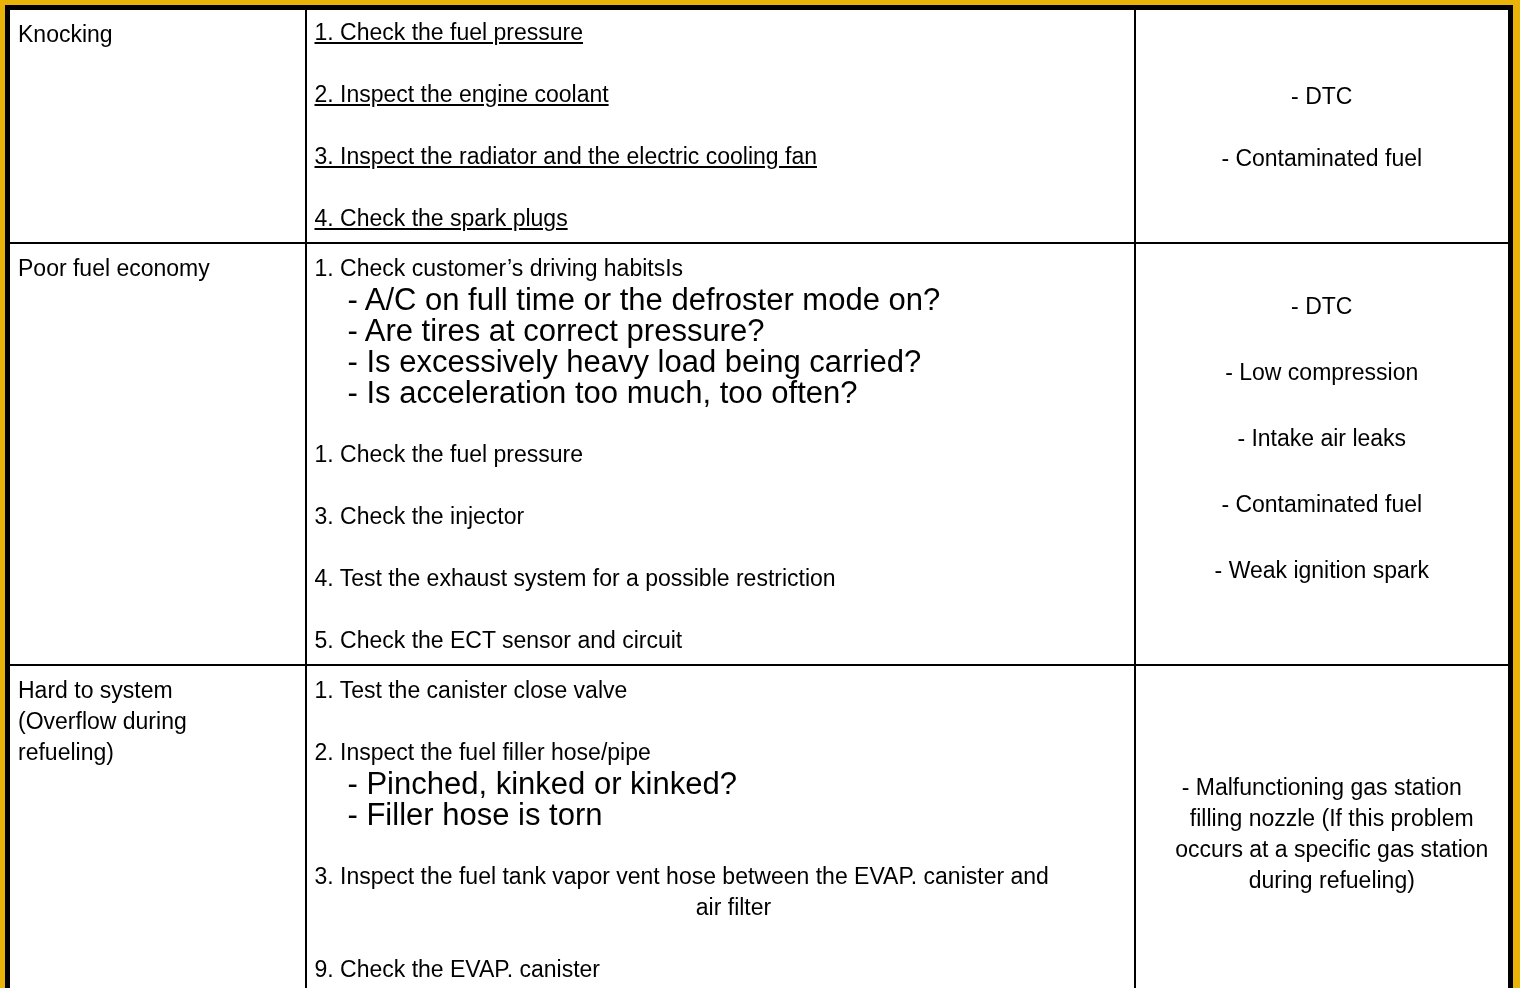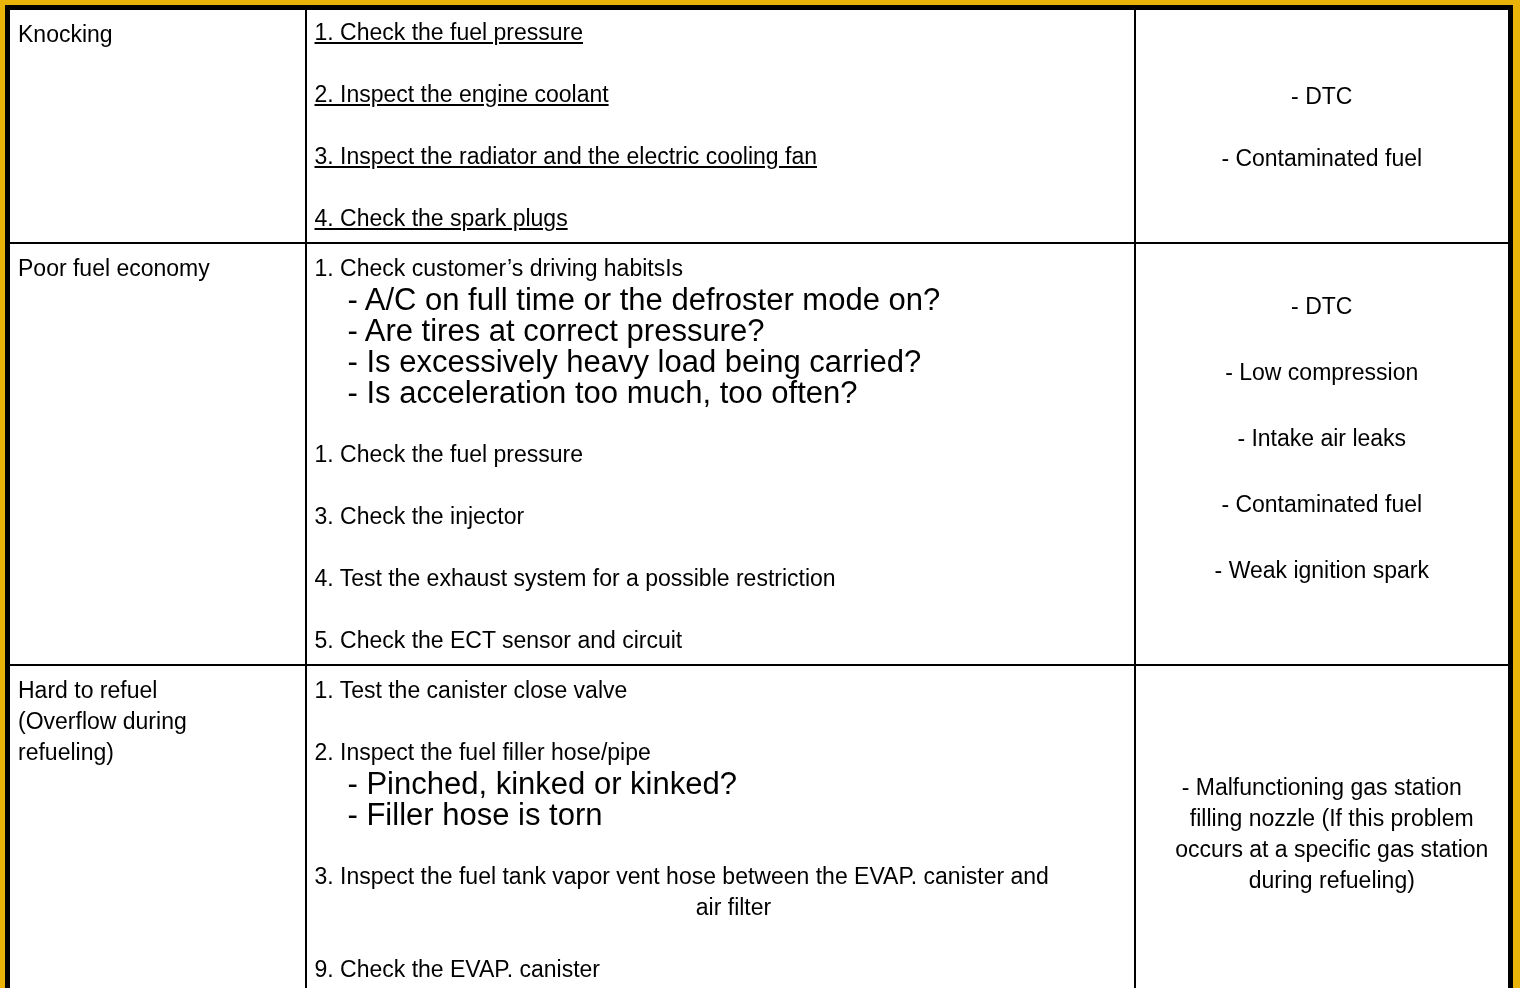--- a/index.html
+++ b/index.html
@@ -207,21 +207,21 @@
             <span class="cause-item">- Contaminated fuel</span>
             <div class="cause-gap"></div>
             <span class="cause-item">- Weak ignition spark</span>
           </div>
         </td>
       </tr>
 
       <tr class="row3">
         <td>
           <div class="cell-inner">
-            <div class="symptom-line">Hard to refuel</div>
+            <div class="symptom-line">Hard to system</div>
             <div class="symptom-line">(Overflow during</div>
             <div class="symptom-line">refueling)</div>
           </div>
         </td>
         <td>
           <div class="cell-inner r3-actions">
             <div class="action-item">
               <span class="num-line">1. Test the canister close valve</span>
             </div>
             <div class="gap-lg"></div>

